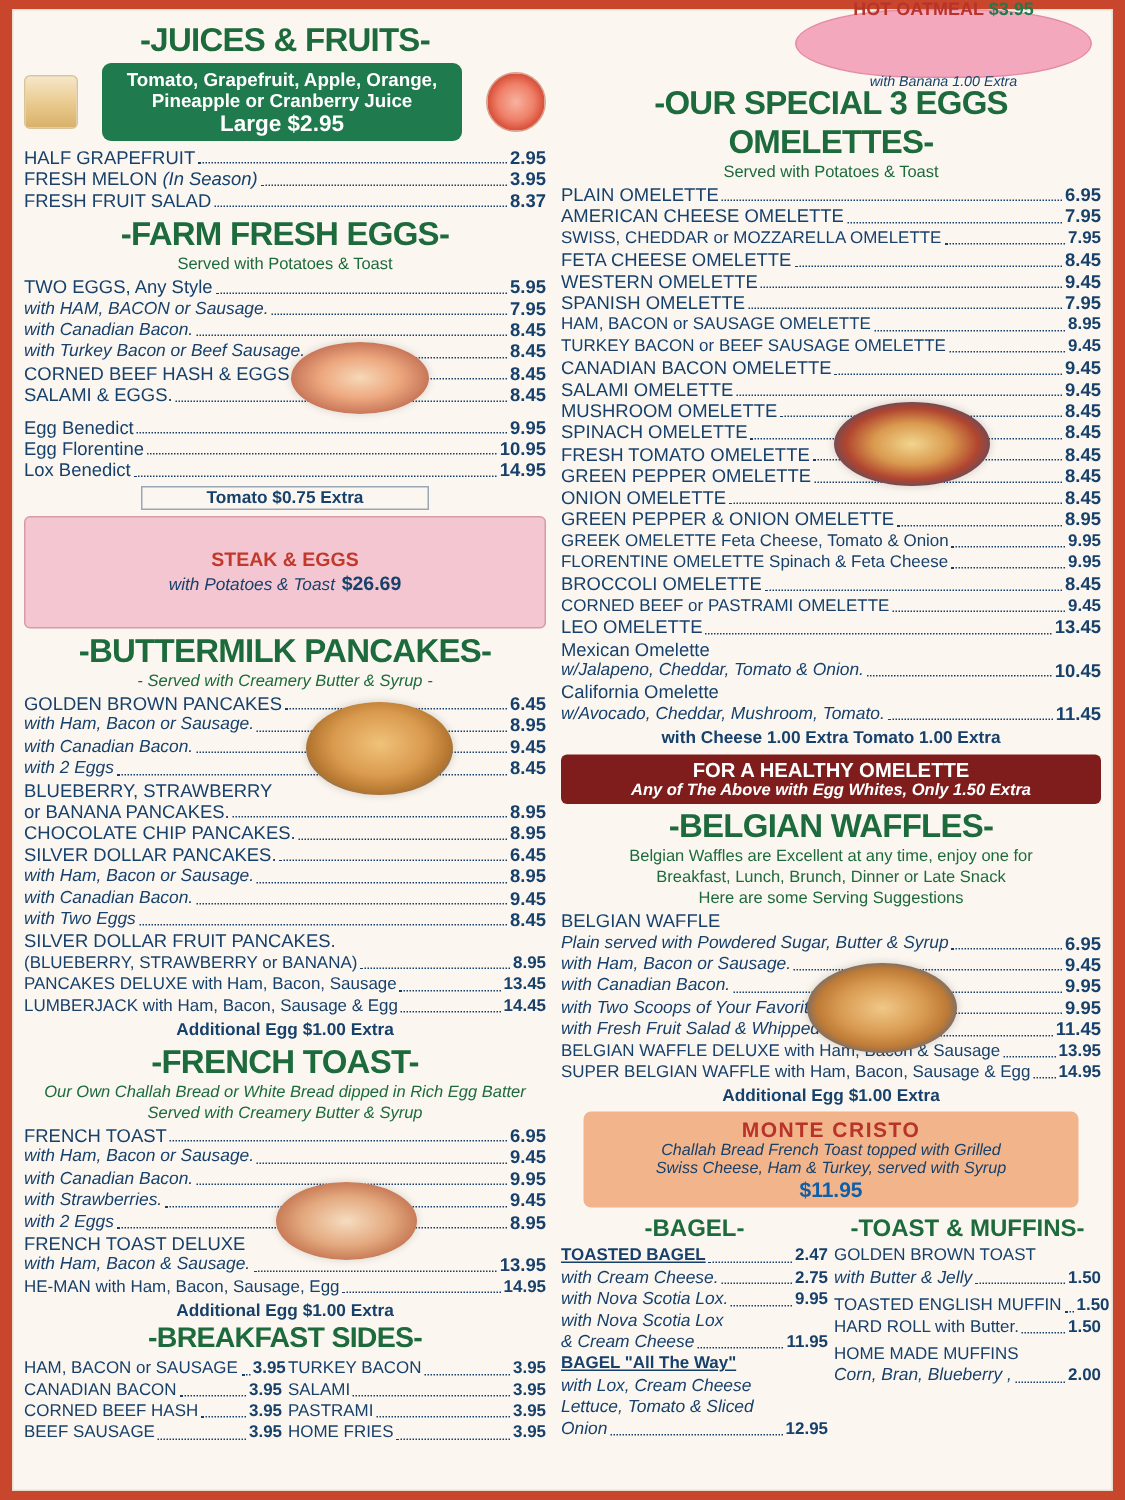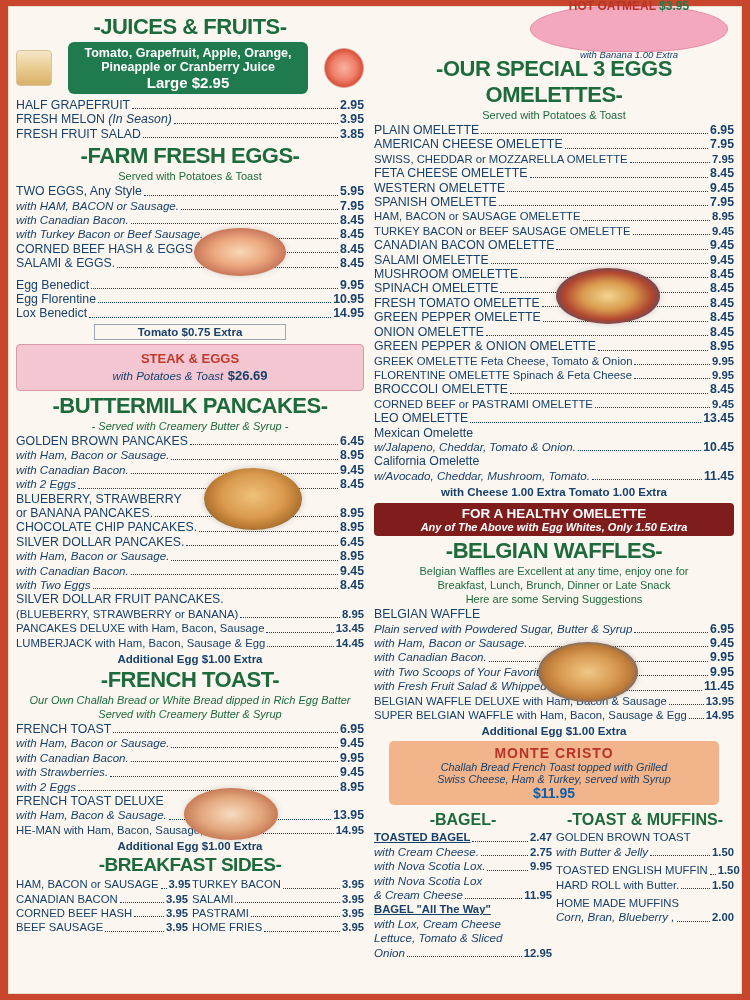--- a/index.html
+++ b/index.html
@@ -50,21 +50,21 @@
 
   
   .banner-green{
     background:#1f7a4d;color:#fff;border-radius:6px;
     padding:4px 8px;font-size:12.5px;text-align:center;line-height:14px;
     font-weight:bold;
   }
   .banner-green .lg{font-size:15px;display:block;margin-top:2px;}
   .banner-pink{
     background:#f3c6d2;border:1px solid #d89aa9;border-radius:4px;
-    text-align:center;padding:6px 6px;margin:4px 0 2px;
+    text-align:center;padding:20px 6px;margin:4px 0 2px;
   }
   .banner-pink .t1{color:#c0392b;font-weight:bold;font-size:13px;}
   .banner-pink .t2{color:#17406b;font-style:italic;font-size:11.5px;}
   .banner-pink .t3{color:#17406b;font-weight:bold;font-size:13px;}
   .banner-red{
     background:#7f1d1d;color:#fff;text-align:center;border-radius:4px;
     padding:3px 6px;font-weight:bold;font-size:13.5px;margin:5px 0 2px;
   }
   .banner-red .sub{display:block;font-size:11px;font-weight:bold;font-style:italic;color:#fff;}
   .banner-orange{
@@ -169,21 +169,21 @@
         <span class="nm">
           <span>FRESH MELON</span>
           <i>(In Season)</i>
         </span>
         <span class="dots"></span>
         <span class="pr">3.95</span>
       </div>
       <div class="row">
         <span class="nm">FRESH FRUIT SALAD</span>
         <span class="dots"></span>
-        <span class="pr">3.85</span>
+        <span class="pr">8.37</span>
       </div>
 
       <div class="h-main">-FARM FRESH EGGS-</div>
       <div class="h-sub">Served with Potatoes &amp; Toast</div>
 
       <div class="row">
           <span class="nm">TWO EGGS, Any Style</span>
           <span class="dots"></span>
           <span class="pr">5.95</span>
         </div>

